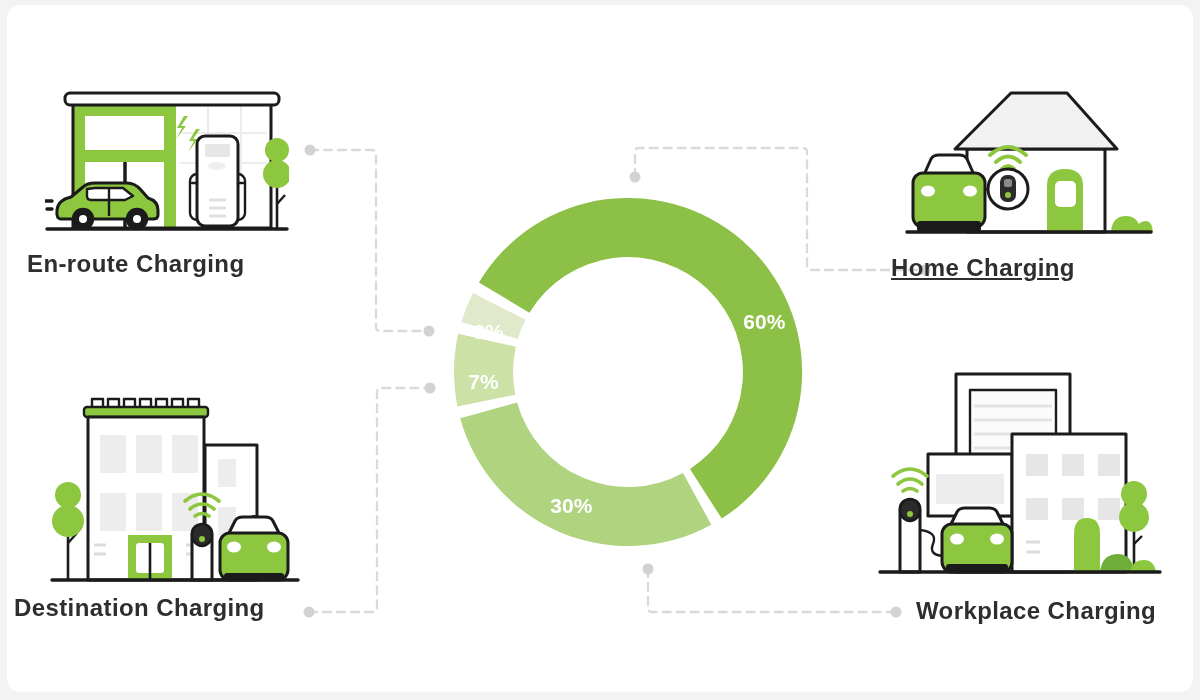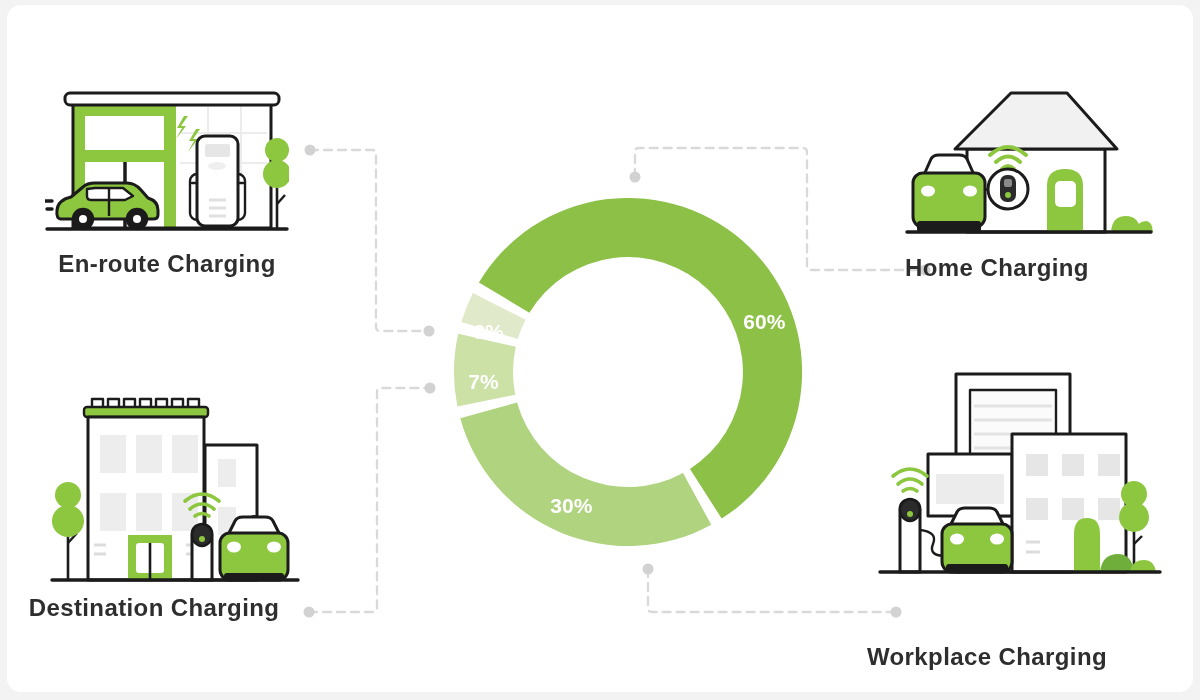--- a/index.html
+++ b/index.html
@@ -8,21 +8,21 @@
     background:#f3f3f3;
     font-family:"Liberation Sans", sans-serif;
   }
   .card{
     position:absolute;left:7px;top:5px;right:7px;bottom:8px;
     background:#ffffff;border-radius:14px;
   }
   .overlay-svg{position:absolute;left:0;top:0;width:1200px;height:700px;}
   .illu{position:absolute;}
   .caption{
-    position:absolute;width:280px;text-align:center;
+    position:absolute;width:280px;text-align:left;
     font-size:24px;font-weight:bold;color:#2e2e2e;letter-spacing:0.4px;
   }
   .pct-label{
     font-family:"Liberation Sans", sans-serif;
     font-size:21px;font-weight:bold;
   }
   .conn{fill:none;stroke:#d9d9d9;stroke-width:2.3;stroke-dasharray:8 6;stroke-linecap:round;}
   .conn-dot{fill:#d2d2d2;}
   .outl{stroke:#1b1b1b;stroke-width:3;stroke-linejoin:round;stroke-linecap:round;}
   .outl2{stroke:#1b1b1b;stroke-width:2.4;stroke-linejoin:round;stroke-linecap:round;}
@@ -137,21 +137,21 @@
     <ellipse cx="23" cy="106" rx="7" ry="5.5" fill="#ffffff"></ellipse>
     <ellipse cx="65" cy="106" rx="7" ry="5.5" fill="#ffffff"></ellipse>
     <rect x="12" y="136" width="64" height="11" rx="3" fill="#1b1b1b"></rect>
   </g>
   <g>
     <path d="M206,147 Q207,131 221,131 Q234,131 236,147 Z" fill="#8dc63f"></path>
     <path d="M230,147 Q232,136 241,136 Q247,136 248,147 Z" fill="#8dc63f"></path>
   </g>
   <line x1="2" y1="147" x2="246" y2="147" stroke="#1b1b1b" stroke-width="3.4" stroke-linecap="round"></line>
 </svg>
-<div class="caption" style="left:857px;top:254px;">Home Charging</div>
+<div class="caption" style="left:891px;top:254px;text-decoration:underline;">Home Charging</div>
 
 <svg class="illu" style="left:50px;top:383px;" width="250" height="204" viewBox="0 0 250 204">
   <g>
     <line x1="18" y1="120" x2="18" y2="197" stroke="#1b1b1b" stroke-width="2.6"></line>
     <line x1="18" y1="160" x2="27" y2="150" stroke="#1b1b1b" stroke-width="2.4"></line>
     <circle cx="18" cy="112" r="13" fill="#8dc63f"></circle>
     <circle cx="18" cy="138" r="16" fill="#8dc63f"></circle>
   </g>
   <g>
     <rect class="outl" x="155" y="62" width="52" height="135" fill="#ffffff"></rect>
@@ -256,13 +256,13 @@
     <path d="M196,210 V172 Q196,156 209,156 Q222,156 222,172 V210 Z" fill="#8dc63f"></path>
     <line x1="256" y1="150" x2="256" y2="210" stroke="#1b1b1b" stroke-width="2.6"></line>
     <line x1="256" y1="182" x2="264" y2="174" stroke="#1b1b1b" stroke-width="2.4"></line>
     <circle cx="256" cy="132" r="13" fill="#8dc63f"></circle>
     <circle cx="256" cy="155" r="15" fill="#8dc63f"></circle>
     <path d="M222,210 Q224,192 240,192 Q254,192 256,210 Z" fill="#6fae3a"></path>
     <path d="M252,210 Q254,198 266,198 Q276,198 278,210 Z" fill="#8dc63f"></path>
   </g>
   <line x1="2" y1="210" x2="282" y2="210" stroke="#1b1b1b" stroke-width="3.4" stroke-linecap="round"></line>
 </svg>
-<div class="caption" style="left:847px;top:597px;margin-top:46px;">Workplace Charging</div>
+<div class="caption" style="left:916px;top:597px;">Workplace Charging</div>
 
 </body></html>

